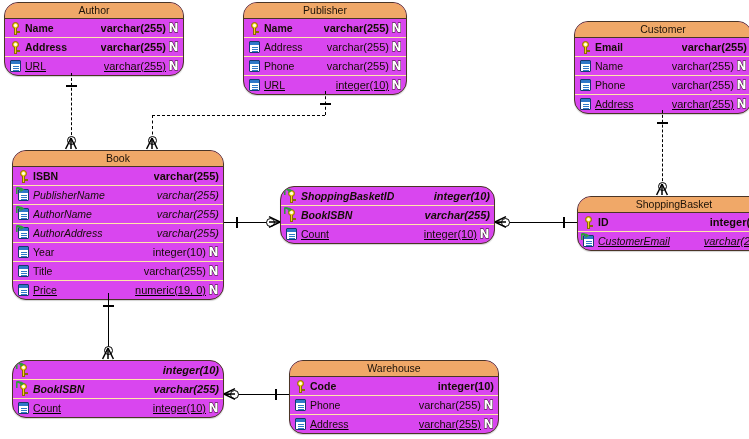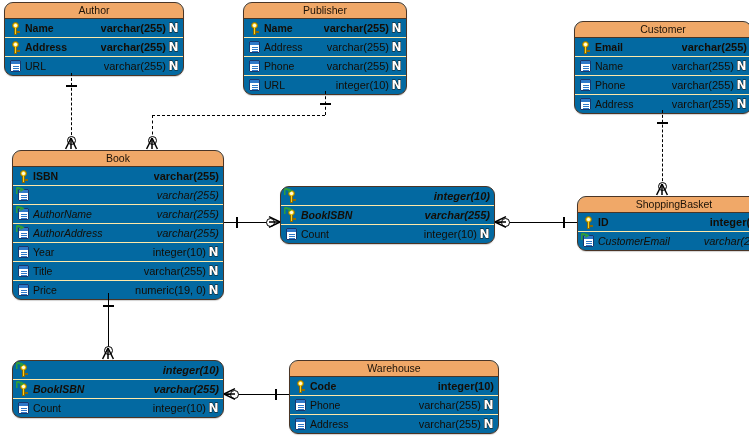--- a/index.html
+++ b/index.html
@@ -10,23 +10,23 @@
     position:relative;
     overflow:hidden;
     -webkit-font-smoothing:antialiased;
   }
   #canvas{position:absolute;left:0;top:0;width:749px;height:439px;}
   #links{position:absolute;left:0;top:0;width:749px;height:439px;pointer-events:none;}
 
   .entity{
     position:absolute;
     box-sizing:border-box;
-    background:#0369a1;
+    background:#d946ef;
     border:1.3px solid #4a3526;
-    border-radius:9px;
+    border-radius:14px;
     overflow:hidden;
     box-shadow:0 1px 1px rgba(0,0,0,.18);
   }
   .ent-title{
     height:15px;
     line-height:15px;
     text-align:center;
     font-size:10.5px;
     color:#1b1208;
     border-bottom:1.3px solid #4a3526;
@@ -36,21 +36,21 @@
   }
   .attr{
     position:relative;
     height:18px;
     line-height:18px;
     border-bottom:1px solid #ffe9a8;
     display:flex;
     align-items:center;
     white-space:nowrap;
   }
-  .attr:last-child{border-bottom:none;}
+  .attr:last-child{border-bottom:none;text-decoration:underline;}
   .ic{
     width:15px;min-width:15px;height:18px;
     position:relative;margin-left:3px;margin-right:2px;
   }
   .a-name{
     font-size:10.5px;color:#140d05;
     flex:0 0 auto;
     padding-right:4px;
     overflow:hidden;
   }
@@ -326,20 +326,21 @@
               <span class="l2"></span>
               <span class="l3"></span>
             </span>
             <span class="i-arrow">
               <svg width="9" height="8" viewBox="0 0 9 8">
                 <path d="M0.5 7 L0.5 2.2 C0.5 0.9 2.2 0.6 3.4 1.3 L6.2 2.9" fill="none" stroke="#2f9c3c" stroke-width="2.1"></path>
                 <path d="M4.6 0.3 L8.6 2.6 L4.4 4.9 Z" fill="#2f9c3c"></path>
               </svg>
             </span>
           </span>
+          <span class="a-name">PublisherName</span>
           <span class="a-type">varchar(255)</span>
         </div>
         <div class="attr fk">
           <span class="ic">
             <span class="i-col">
               <span class="cap"></span>
               <span class="l1"></span>
               <span class="l2"></span>
               <span class="l3"></span>
             </span>
@@ -426,20 +427,21 @@
               <span class="shaft"></span>
               <span class="tooth"></span>
             </span>
             <span class="i-arrow">
               <svg width="9" height="8" viewBox="0 0 9 8">
                 <path d="M0.5 7 L0.5 2.2 C0.5 0.9 2.2 0.6 3.4 1.3 L6.2 2.9" fill="none" stroke="#2f9c3c" stroke-width="2.1"></path>
                 <path d="M4.6 0.3 L8.6 2.6 L4.4 4.9 Z" fill="#2f9c3c"></path>
               </svg>
             </span>
           </span>
+          <span class="a-name">ShoppingBasketID</span>
           <span class="a-type">integer(10)</span>
         </div>
         <div class="attr pkfk">
           <span class="ic">
             <span class="i-key">
               <span class="head"></span>
               <span class="hole"></span>
               <span class="shaft"></span>
               <span class="tooth"></span>
             </span>

